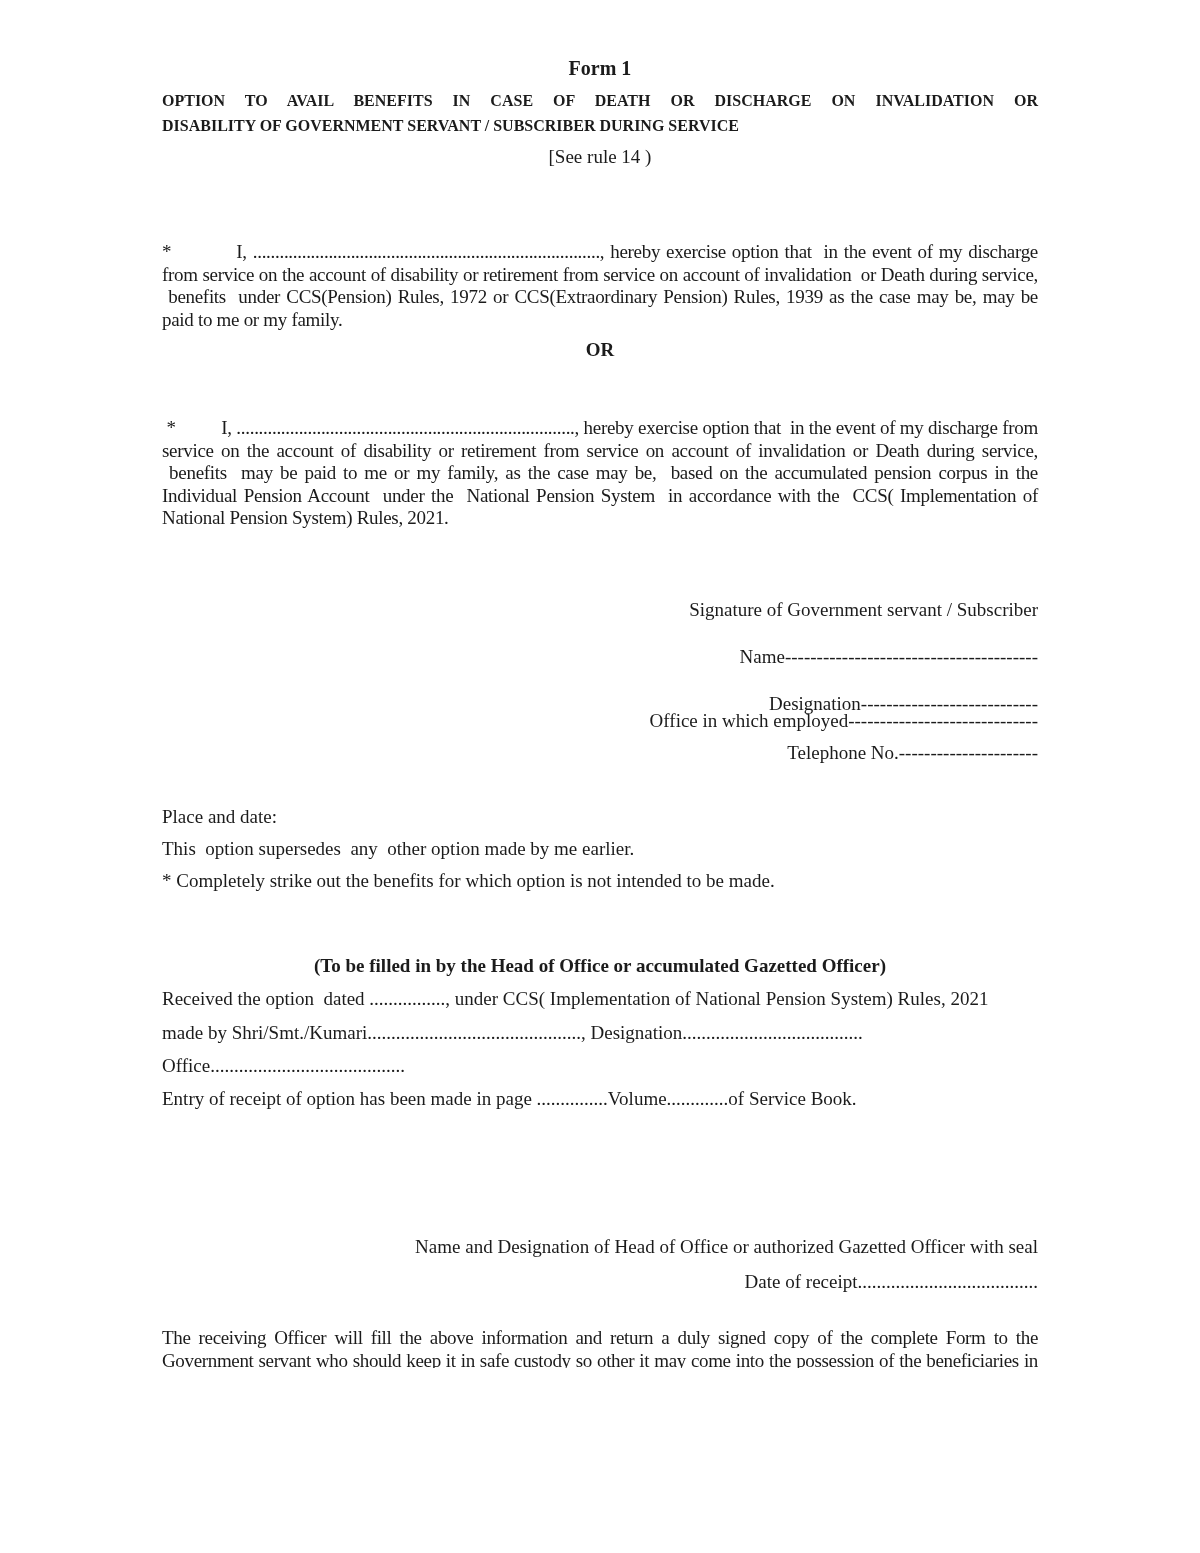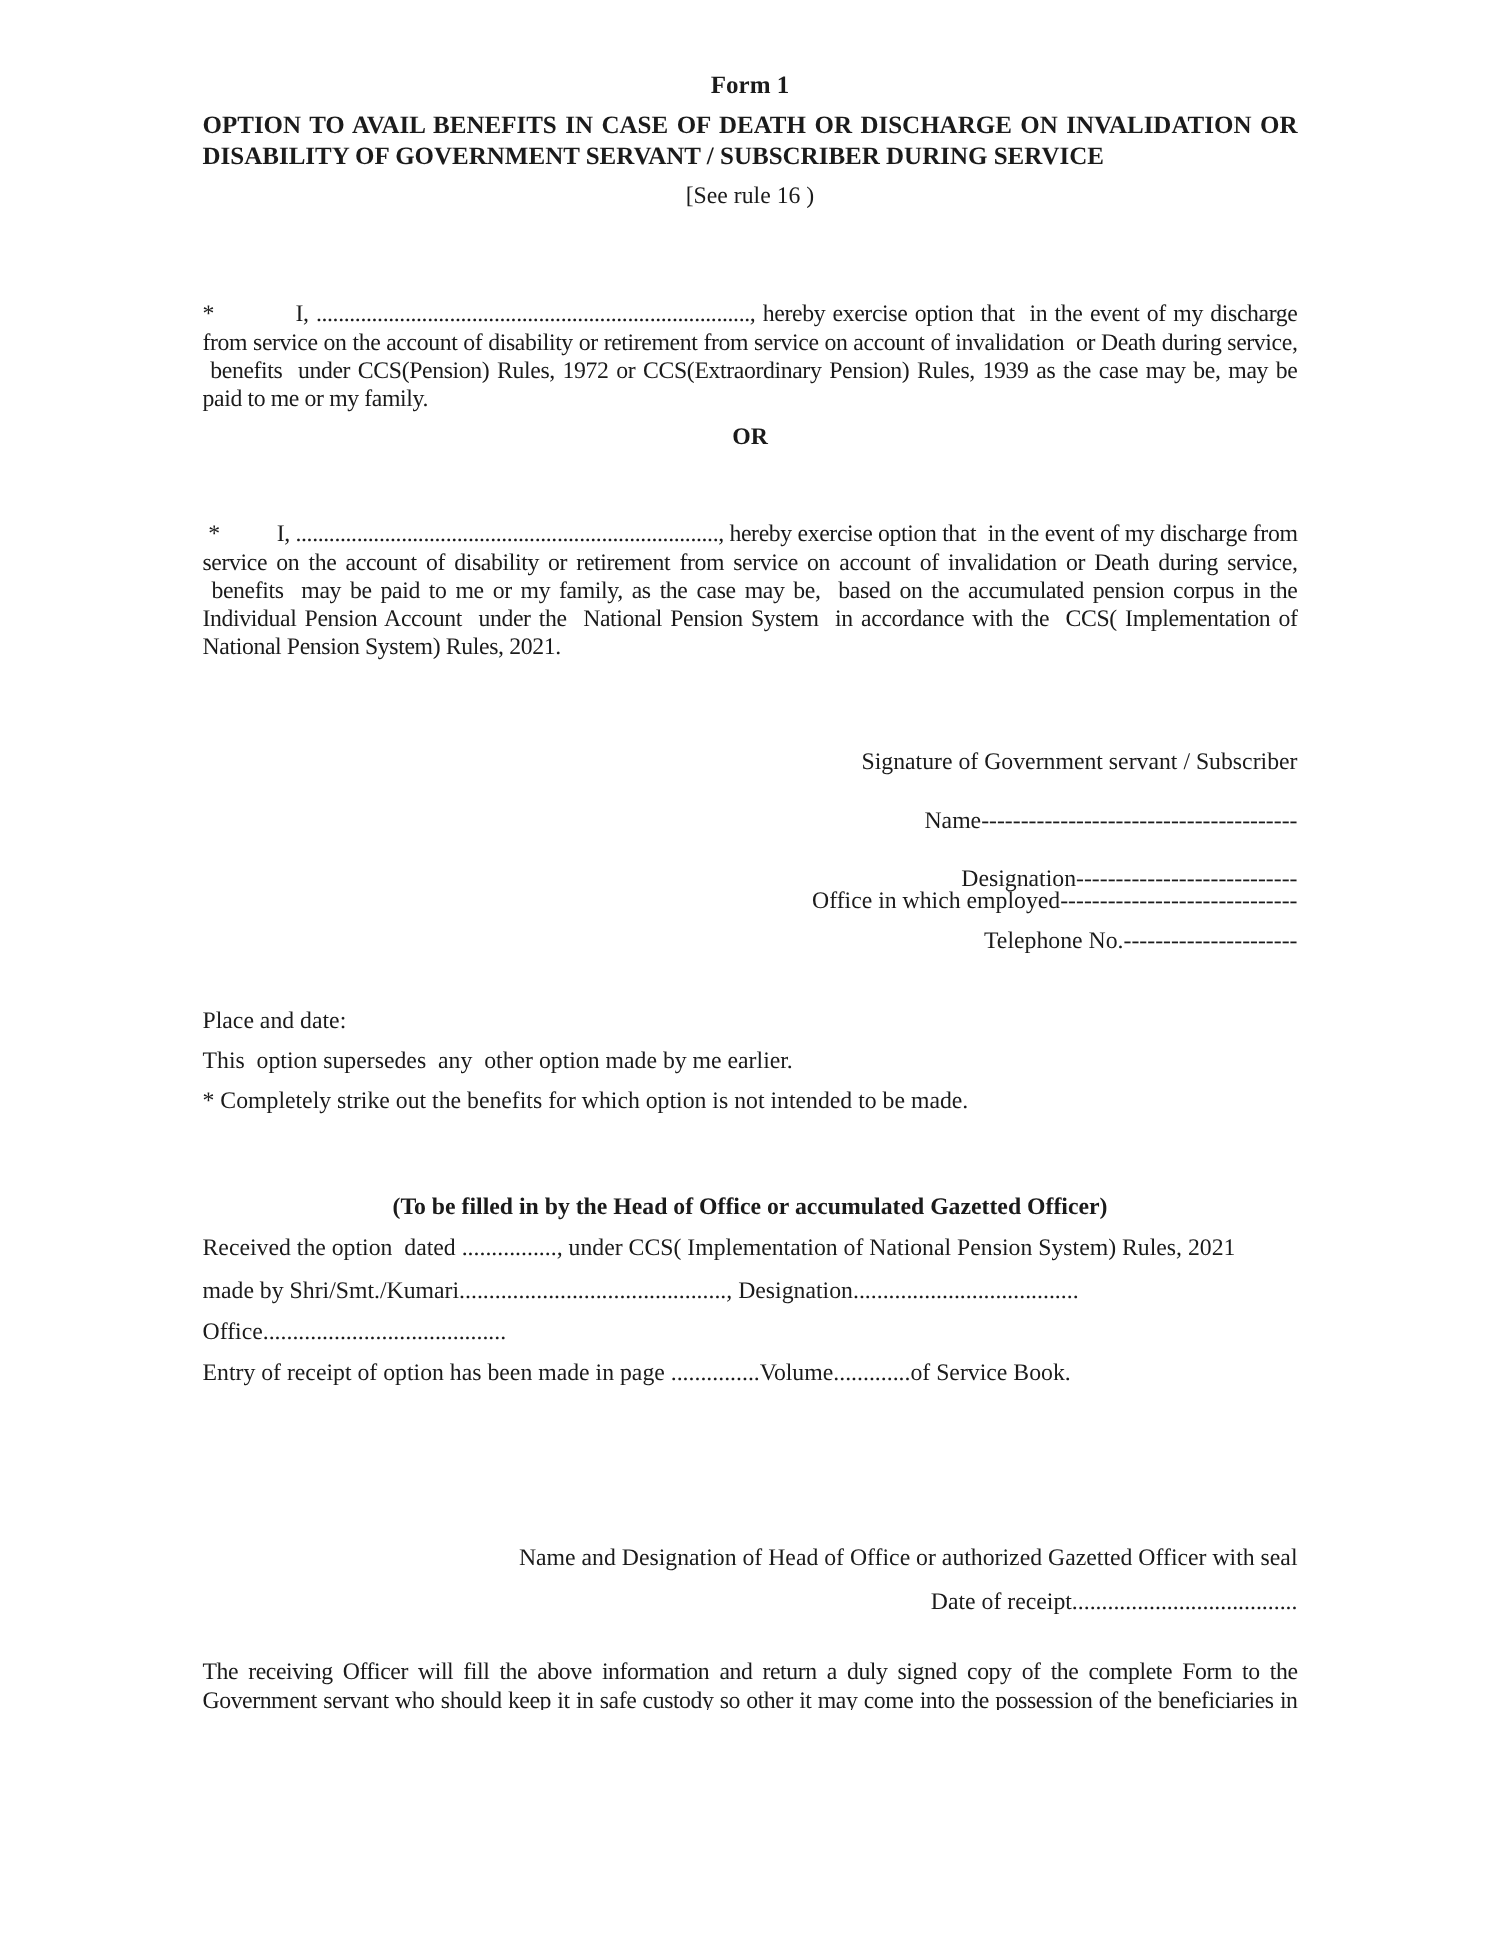--- a/index.html
+++ b/index.html
@@ -11,21 +11,21 @@
     font-family:"Liberation Serif","DejaVu Serif",serif;
     color:#1b1b1b;
     font-size:19px;
     overflow:hidden;
   }
   .block { position:absolute; left:162px; width:876px; }
   .center { text-align:center; }
   .right  { text-align:right; }
   .bold   { font-weight:bold; }
   .para   { text-align:justify; line-height:22.5px; letter-spacing:-0.3px; }
-  .head   { font-size:20px; font-weight:bold; line-height:25px; }
+  .head   { font-size:16px; font-weight:bold; line-height:25px; }
   .jl     { text-align:justify; text-align-last:justify; }
   .closing{ text-align:justify; line-height:23px; letter-spacing:-0.35px; }
   .sig-line { white-space:nowrap;text-align:right; }
   .watermark {
     position:absolute;
     left:238px;
     top:1458px;
     font-family:"DejaVu Sans",sans-serif;
     font-size:68px;
     color:#0369a1;
@@ -38,21 +38,21 @@
 
 <div class="page">
 
   <div class="block center bold" style="top:57px; font-size:20px;">Form 1</div>
 
   <div class="block head" style="top:88px;">
     <div class="jl">OPTION TO AVAIL BENEFITS IN CASE OF DEATH OR DISCHARGE ON INVALIDATION OR</div>
     <div>DISABILITY OF GOVERNMENT SERVANT / SUBSCRIBER DURING SERVICE</div>
   </div>
 
-  <div class="block center" style="top:146px;">[See rule 16 )</div>
+  <div class="block center" style="top:146px;">[See rule 14 )</div>
 
   <div class="block para" style="top:241px;">*&nbsp;&nbsp;&nbsp;&nbsp;&nbsp;&nbsp;&nbsp;&nbsp;&nbsp;&nbsp;&nbsp;I, .............................................................................., hereby exercise option that &nbsp;in the event of my discharge from service on the account of disability or retirement from service on account of invalidation &nbsp;or Death during service, &nbsp;benefits &nbsp;under CCS(Pension) Rules, 1972 or CCS(Extraordinary Pension) Rules, 1939 as the case may be, may be paid to me or my family.</div>
 
   <div class="block center bold" style="top:339px;">OR</div>
 
   <div class="block para" style="top:417px;">&nbsp;*&nbsp;&nbsp;&nbsp;&nbsp;&nbsp;&nbsp;&nbsp;&nbsp;&nbsp;&nbsp;I, ............................................................................, hereby exercise option that &nbsp;in the event of my discharge from service on the account of disability or retirement from service on account of invalidation or Death during service, &nbsp;benefits &nbsp;may be paid to me or my family, as the case may be, &nbsp;based on the accumulated pension corpus in the Individual Pension Account &nbsp;under the &nbsp;National Pension System &nbsp;in accordance with the &nbsp;CCS( Implementation of National Pension System) Rules, 2021.</div>
 
   <div class="block right sig-line" style="top:599px;">Signature of Government servant / Subscriber</div>
 
   <div class="block right sig-line" style="top:646px;">Name----------------------------------------</div>

